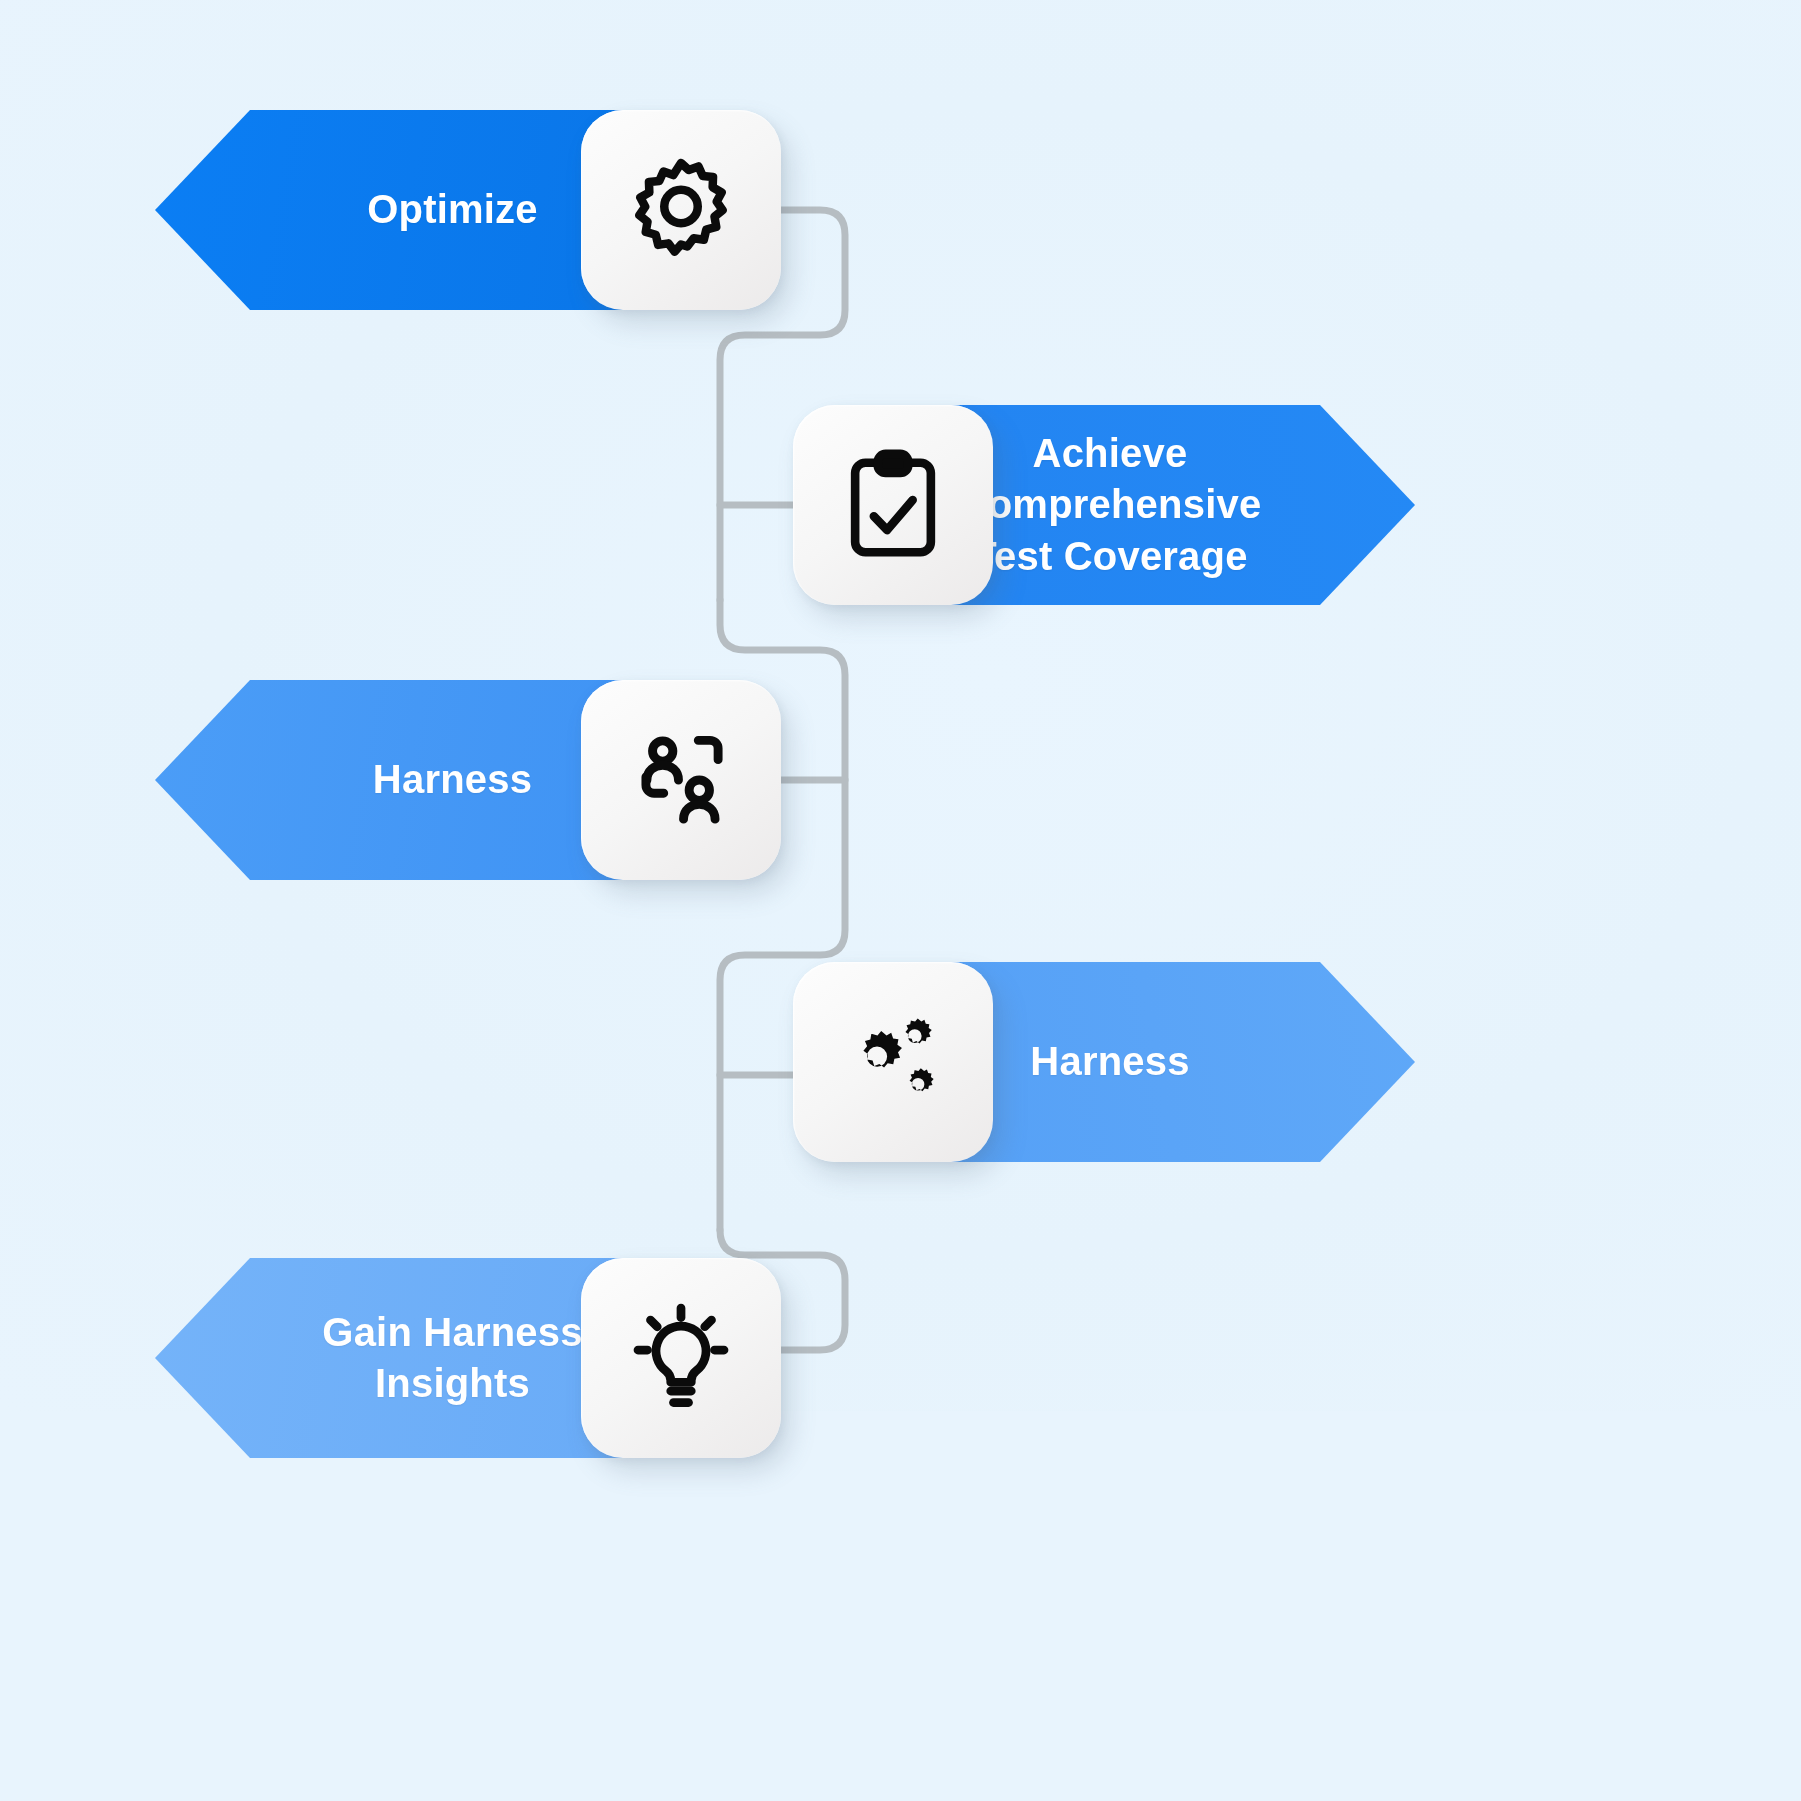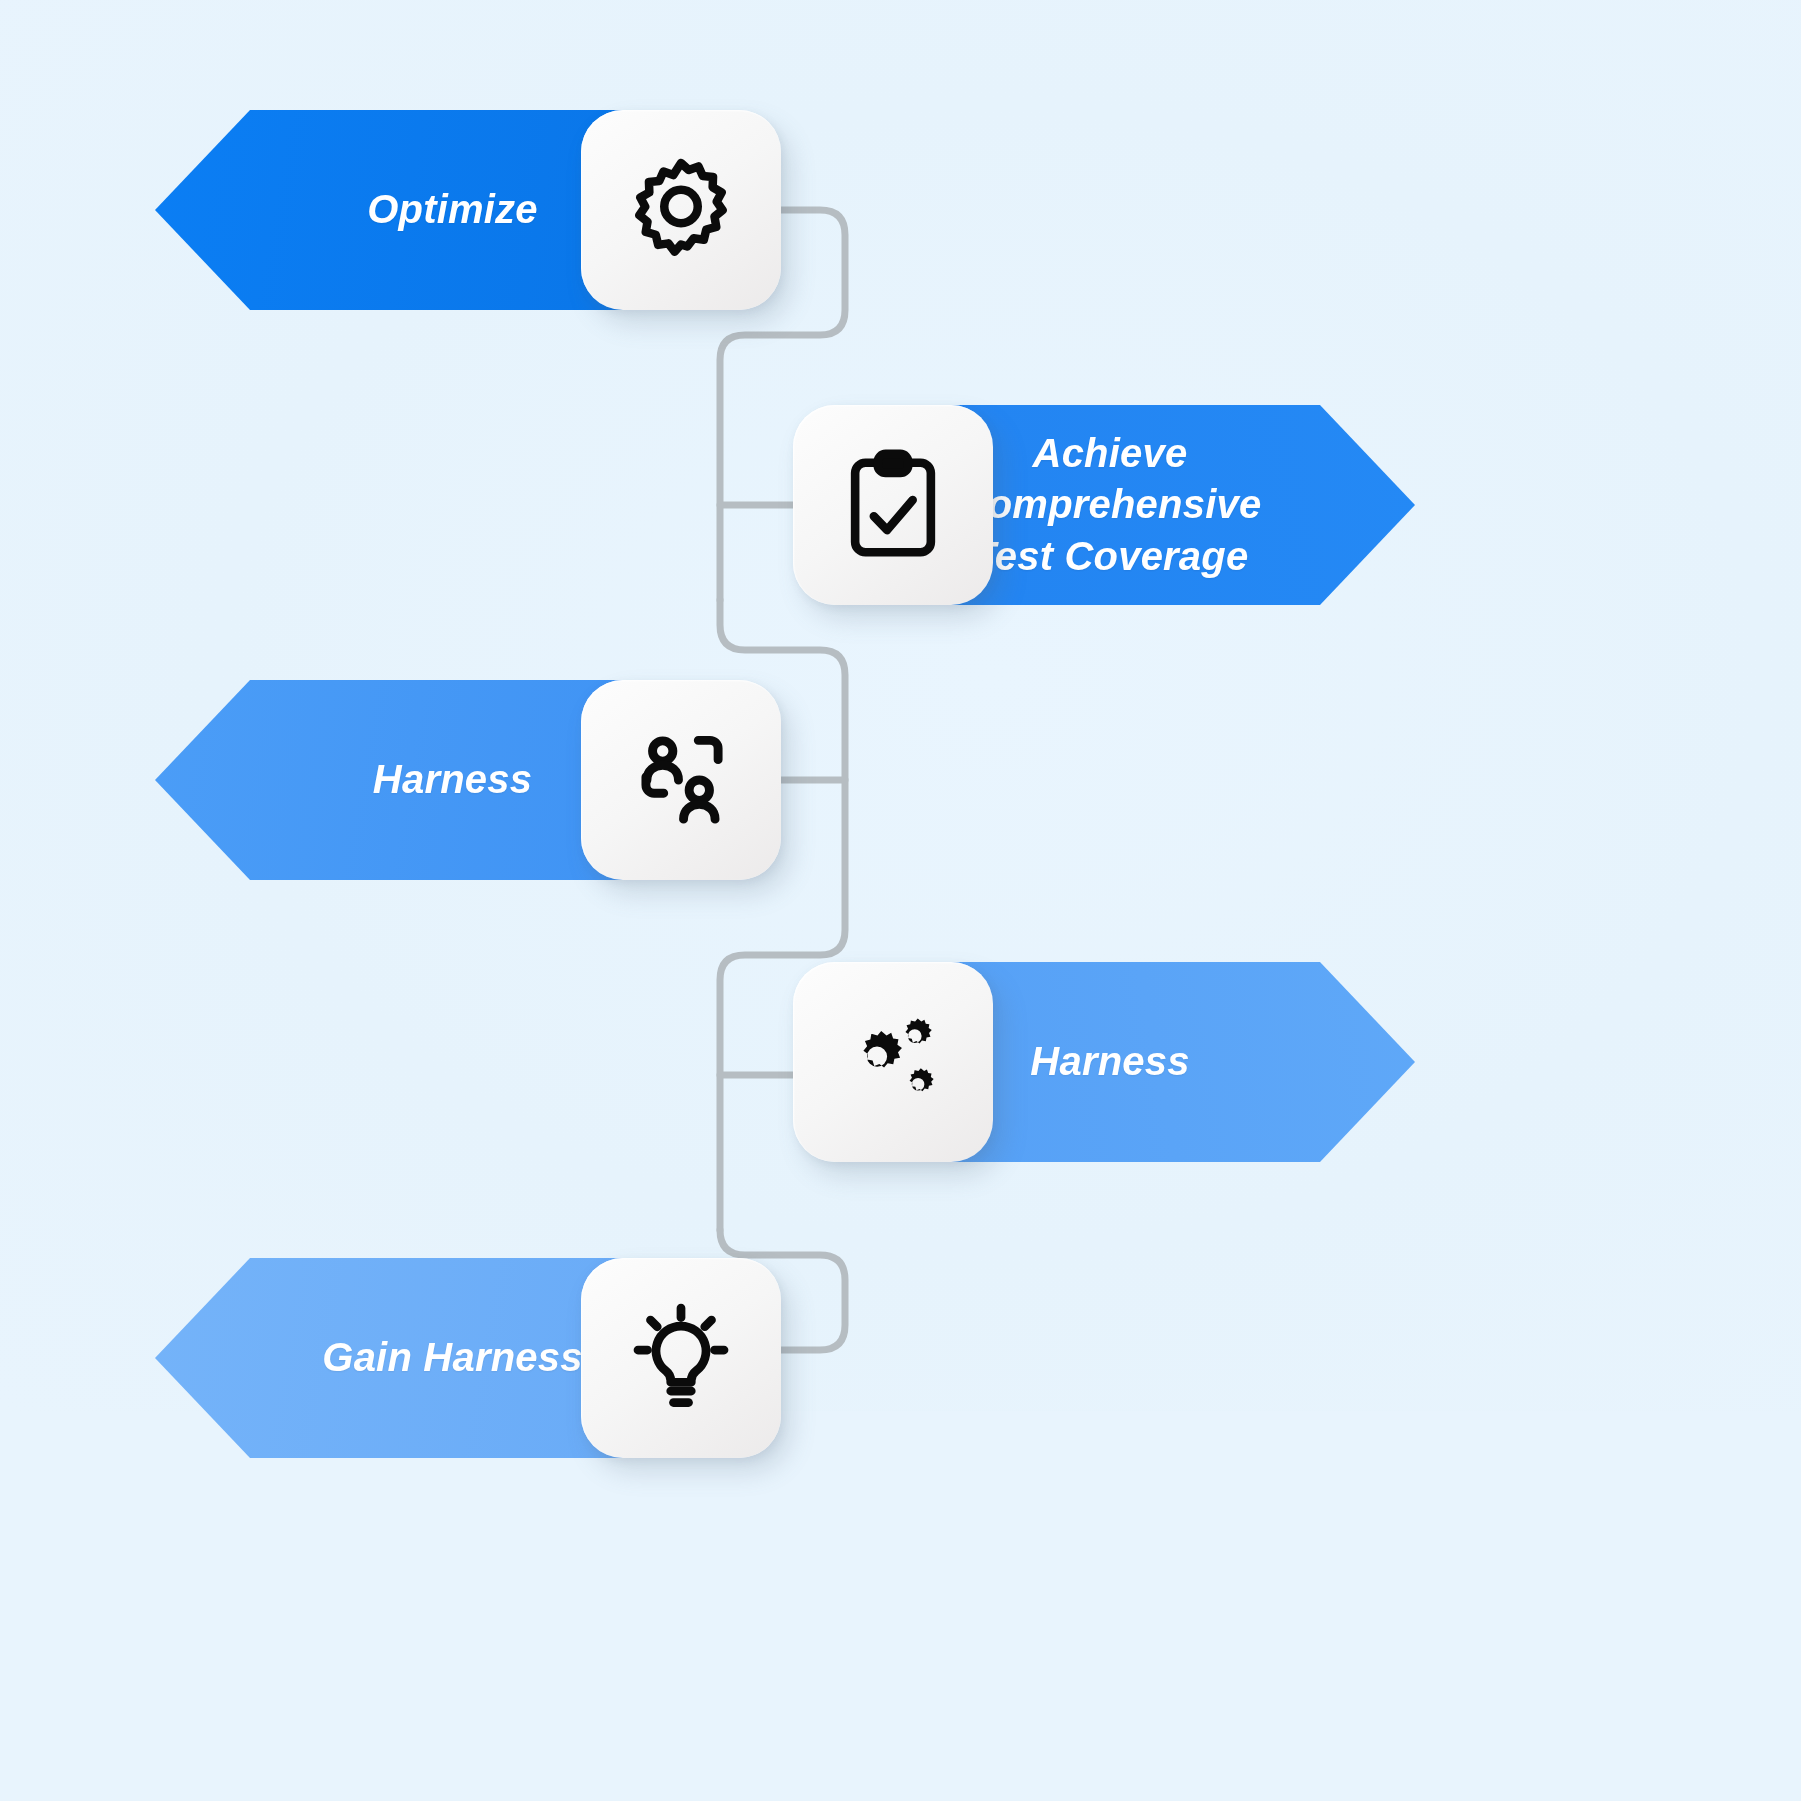--- a/index.html
+++ b/index.html
@@ -11,21 +11,20 @@
     height: 1801px;
     background: #e8f4fd;
     font-family: "Liberation Sans", sans-serif;
     overflow: hidden;
   }
   #stage {
     position: relative;
     width: 1801px;
     height: 1411px;
     background: radial-gradient(ellipse at 55% 48%, #e9f5fe 0%, #e6f3fc 55%, #e8f4fd 100%);
-    font-style: italic;
   }
 
   
   #connectors {
     position: absolute;
     left: 0; top: 0;
     width: 1801px;
     height: 1801px;
     pointer-events: none;
   }
@@ -191,20 +190,21 @@
           <path d="M16.3 13.6l.62.16.46-.53.64.53.55-.32.24.7.64.08-.13.67.55.39-.48.53.25.64-.69.14-.13.66-.68-.13-.44.53-.55-.43-.62.24-.2-.66-.64-.13.06-.68-.54-.37.46-.57-.27-.61.66-.19.1-.66zM16.85 15.1a1.22 1.22 0 1 0 0 2.44 1.22 1.22 0 0 0 0-2.44z"></path>
         </svg>
       </span>
     </div>
   </div>
 
   <div class="row" style="top:1248px;">
     <div class="banner left" style="left:155px; width:500px; background:linear-gradient(100deg,#74b3f9 0%,#69abf7 100%);">
       <div class="label">
         <div>Gain Harness</div>
+        <div>Insights</div>
       </div>
     </div>
     <div class="icon-card" style="left:581px;">
       <span>
         <svg width="120" height="120" viewBox="0 0 24 24" fill="none" stroke="#0b0b0b" stroke-width="1.75" stroke-linecap="round" stroke-linejoin="round">
 
           <path d="M12 2.0v1.9"></path>
           <path d="M5.9 4.4l1.35 1.35"></path>
           <path d="M18.1 4.4l-1.35 1.35"></path>
           <path d="M3.4 10.4h1.9"></path>

